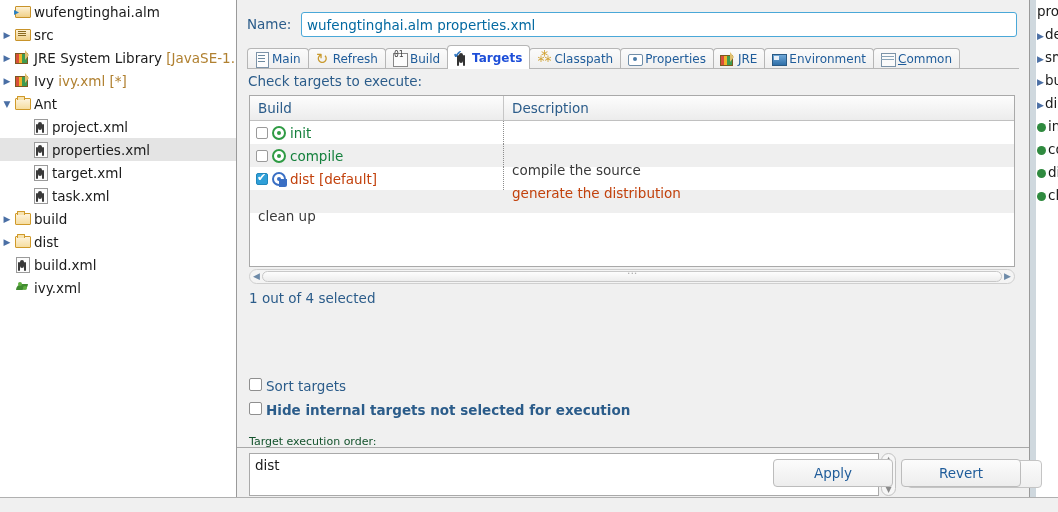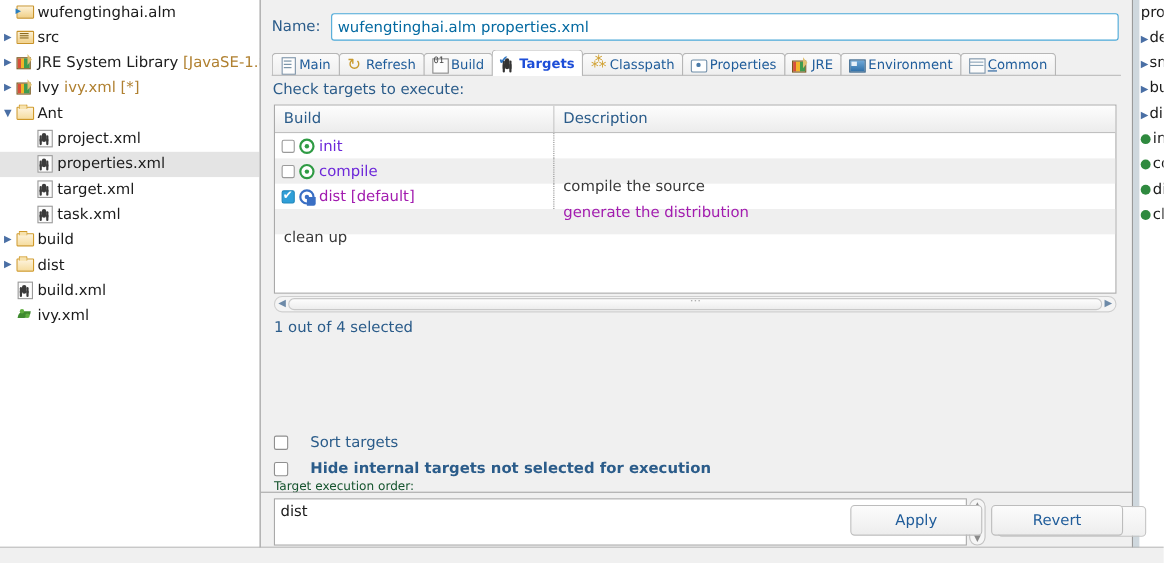--- a/index.html
+++ b/index.html
@@ -224,23 +224,23 @@
   .trowt .cell1{
     width:254px; display:flex; align-items:center; gap:4px;
     padding-left:6px; box-sizing:border-box; height:23px;
     border-right:1px dotted #8c8c8c;
   }
   .trowt .cell2{
     flex:1; padding-left:8px; font-size:13.5px; color:#3a3a3a;
     white-space:nowrap;
     margin-top:28px;
   }
-  .trowt .tname{ font-size:13.5px; color:#6d28d9; }
+  .trowt .tname{ font-size:13.5px; color:#15803d; }
   .trowt.selected .tname,
-  .trowt.selected .cell2{ color:#a21caf; }
+  .trowt.selected .cell2{ color:#c2410c; }
 
   .cbx{
     width:12px; height:12px; box-sizing:border-box;
     border:1px solid #9a9a9a; border-radius:2px; background:#fff;
     position:relative; flex:0 0 auto;
   }
   .cbx.on{ background:#2f9fd8; border-color:#2187bc; }
   .cbx.on::after{
     content:"\2714"; position:absolute; left:0px; top:-3px;
     font-size:11px; color:#ffffff; line-height:14px;
@@ -280,21 +280,21 @@
     position:absolute; top:1px; color:#6d8aa8; font-size:9px; line-height:11px;
   }
   #hscroll .ar.l{ left:3px; }
   #hscroll .ar.r{ right:3px; }
 
   #selcount{
     position:absolute; left:2px; top:221px; font-size:13.5px; color:#2b5c8a;
   }
 
   .optrow{
-    position:absolute; left:2px; display:flex; align-items:center; gap:20px;margin-top:16px;
+    position:absolute; left:2px; display:flex; gap:4px;
   }
   .optrow .ocb{
     width:13px; height:13px; box-sizing:border-box;
     border:1px solid #8f8f8f; border-radius:2px; background:#ffffff;
   }
   .optrow .olbl{ font-size:13.5px; color:#2b5c8a; }
   #opt1{ top:309px; }
   #opt2{ top:333px;font-weight:bold; }
 
   #orderlabel{

